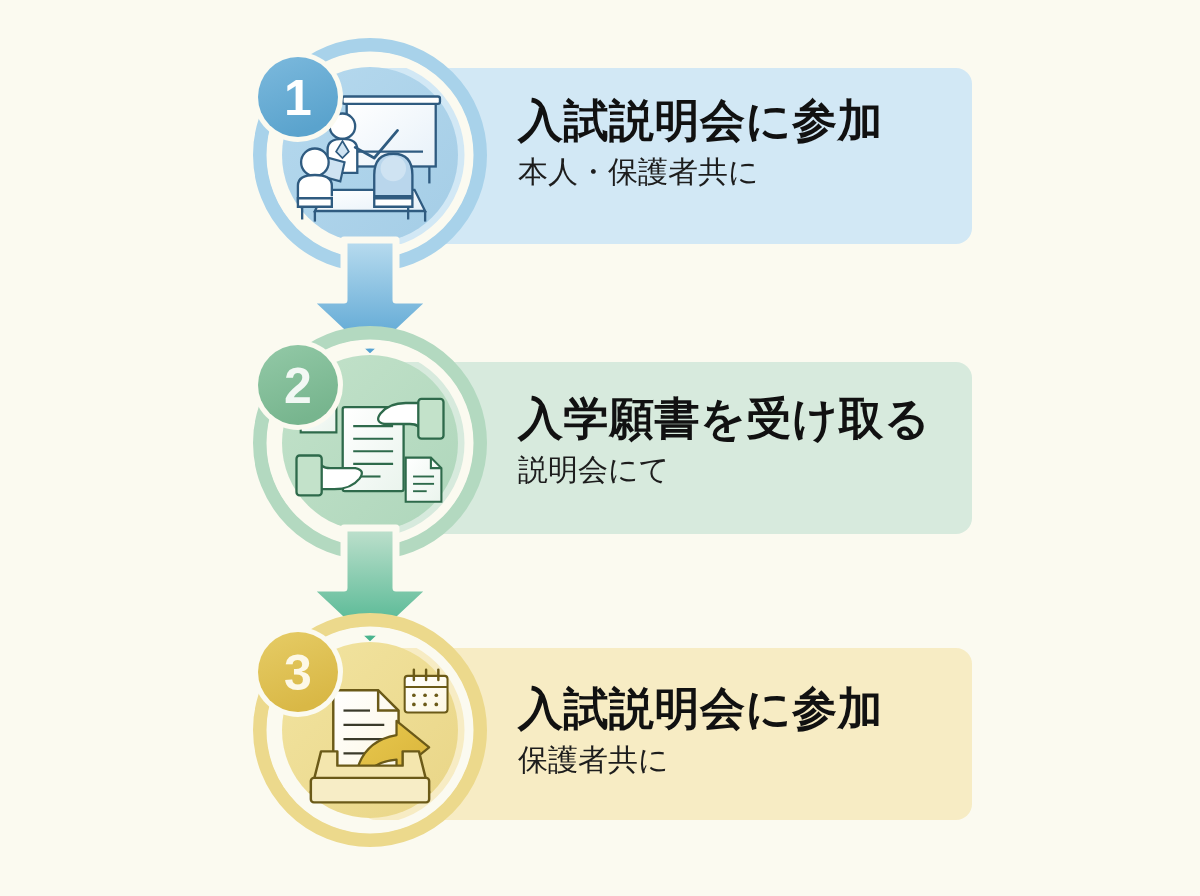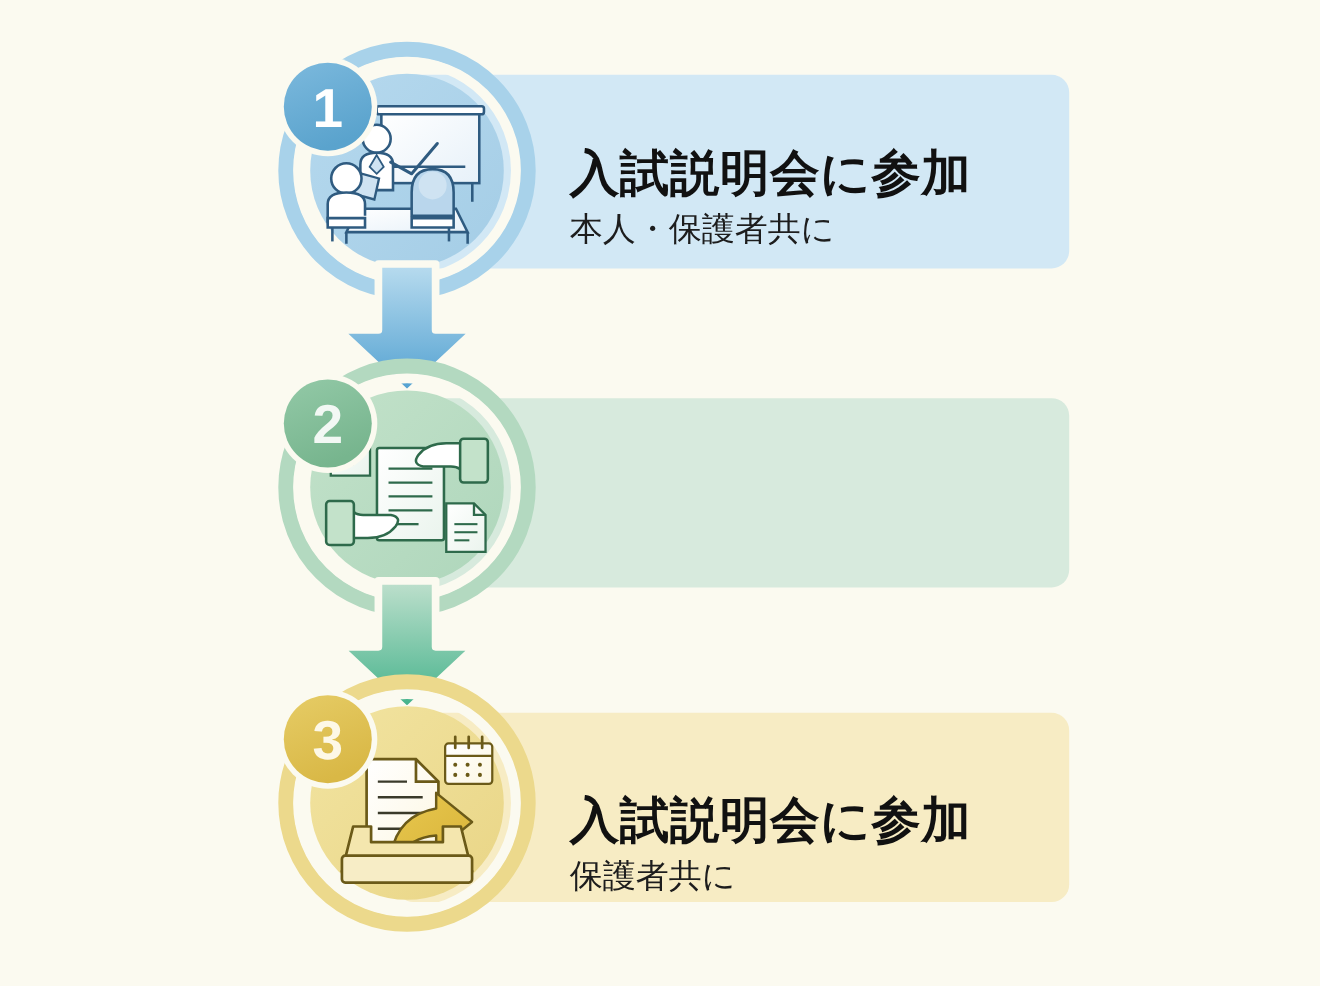--- a/index.html
+++ b/index.html
@@ -37,21 +37,20 @@
     justify-content: center;
     align-items: flex-start;
   }
   .step-text .title {
     font-size: 45px;
     font-weight: bold;
     color: #111111;
     letter-spacing: 0.5px;
     line-height: 1.12;
     white-space: nowrap;
-    margin-top: 37px;
   }
   .step-text .subtitle {
     font-size: 30px;
     font-weight: normal;
     color: #1d1d1d;
     line-height: 1.2;
     margin-top: 8px;
     white-space: nowrap;
   }
   #text1 { top: 96px; }
@@ -260,20 +259,22 @@
       <text x="298" y="690" text-anchor="middle" font-family="Liberation Sans, sans-serif" font-size="50" font-weight="bold" fill="#fdf8e6">3</text>
     </g>
   </svg>
 
   <div class="step-text" id="text1">
     <div class="title">入試説明会に参加</div>
     <div class="subtitle">本人・保護者共に</div>
   </div>
 
   <div class="step-text" id="text2">
+    <div class="title">入学願書を受け取る</div>
+    <div class="subtitle">説明会にて</div>
   </div>
 
   <div class="step-text" id="text3">
     <div class="title">入試説明会に参加</div>
     <div class="subtitle">保護者共に</div>
   </div>
 
 </div>
 
 </body></html>

